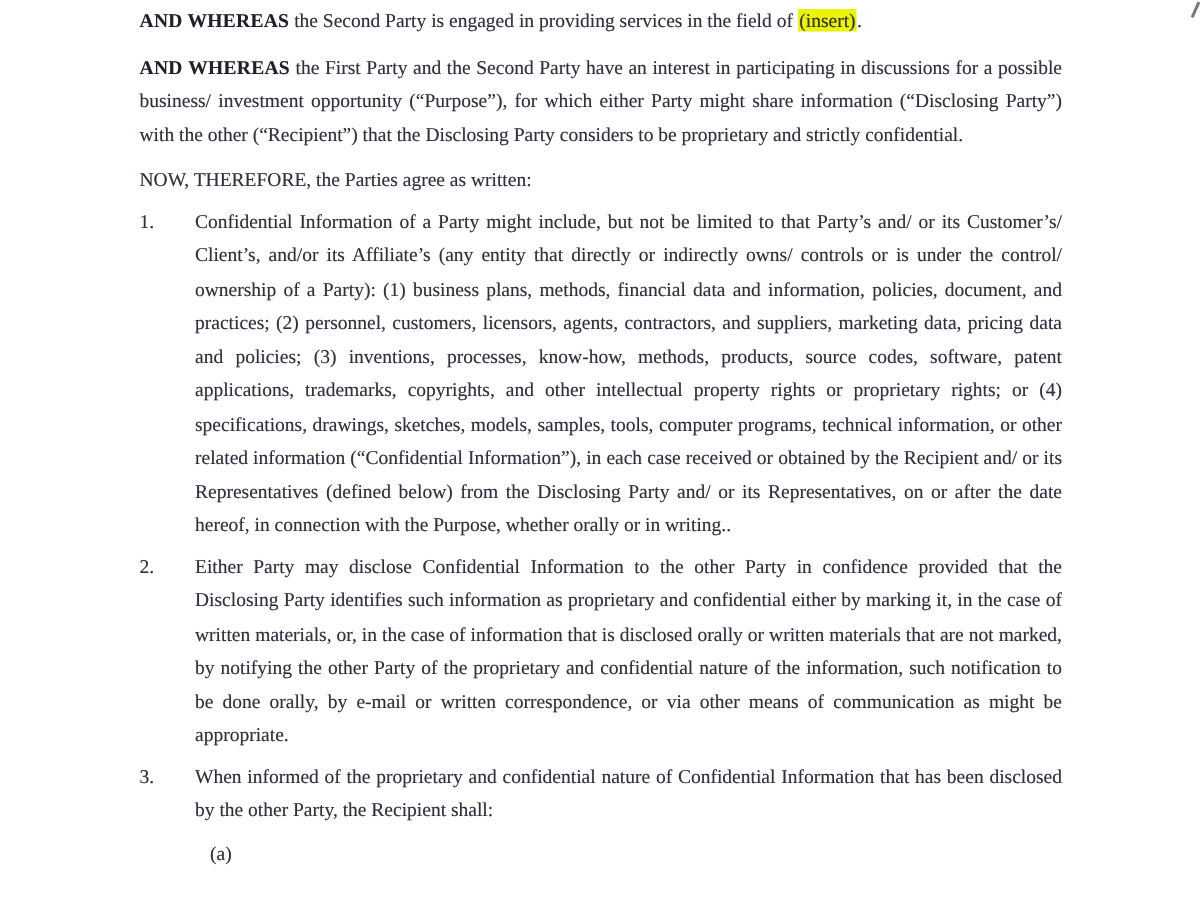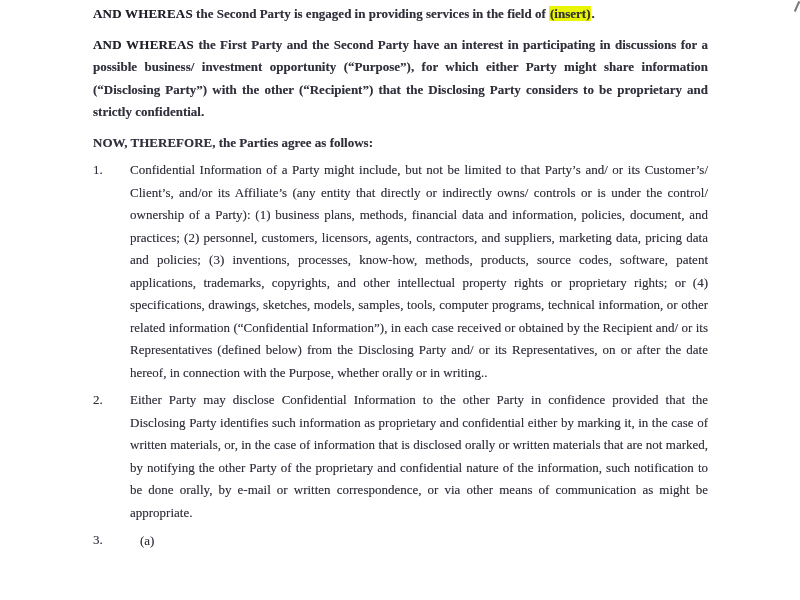--- a/index.html
+++ b/index.html
@@ -23,21 +23,20 @@
     box-sizing: border-box;
     padding: 3px 92px 0 93px;
     color: #31313d;
     font-size: 13px;
     line-height: 22.5px;
     text-shadow: 0 0 0.5px rgba(49,49,61,0.45);
   }
   .para {
     margin: 0 0 8px 0;
     text-align: justify;
-    font-weight: bold;
   }
   .para b {
     color: #20202a;
     letter-spacing: 0.2px;
   }
   .para-intro {
     margin: 0 0 5px 0;
   }
   mark {
     background: #eaf505;
@@ -81,31 +80,31 @@
 <body>
 
 <div class="page">
 
   <div class="corner-mark"></div>
 
   <p class="para"><b>AND WHEREAS</b><span> the Second Party is engaged in providing services in the field of </span><mark>(insert)</mark><span>.</span></p>
 
   <p class="para"><b>AND WHEREAS</b><span> the First Party and the Second Party have an interest in participating in discussions for a possible business/ investment opportunity (“Purpose”), for which either Party might share information (“Disclosing Party”) with the other (“Recipient”) that the Disclosing Party considers to be proprietary and strictly confidential.</span></p>
 
-  <p class="para para-intro"><span>NOW, THEREFORE, the Parties agree as follows:</span></p>
+  <p class="para para-intro"><span>NOW, THEREFORE, the Parties agree as written:</span></p>
 
   <div class="clause">
     <span class="num">1.</span><span>Confidential Information of a Party might include, but not be limited to that Party’s and/ or its Customer’s/ Client’s, and/or its Affiliate’s (any entity that directly or indirectly owns/ controls or is under the control/ ownership of a Party): (1) business plans, methods, financial data and information, policies, document, and practices; (2) personnel, customers, licensors, agents, contractors, and suppliers, marketing data, pricing data and policies; (3) inventions, processes, know-how, methods, products, source codes, software, patent applications, trademarks, copyrights, and other intellectual property rights or proprietary rights; or (4) specifications, drawings, sketches, models, samples, tools, computer programs, technical information, or other related information (“Confidential Information”), in each case received or obtained by the Recipient and/ or its Representatives (defined below) from the Disclosing Party and/ or its Representatives, on or after the date hereof, in connection with the Purpose, whether orally or in writing..</span>
   </div>
 
   <div class="clause">
     <span class="num">2.</span><span>Either Party may disclose Confidential Information to the other Party in confidence provided that the Disclosing Party identifies such information as proprietary and confidential either by marking it, in the case of written materials, or, in the case of information that is disclosed orally or written materials that are not marked, by notifying the other Party of the proprietary and confidential nature of the information, such notification to be done orally, by e-mail or written correspondence, or via other means of communication as might be appropriate.</span>
   </div>
 
   <div class="clause">
-    <span class="num">3.</span>
+    <span class="num">3.</span><span>When informed of the proprietary and confidential nature of Confidential Information that has been disclosed by the other Party, the Recipient shall:</span>
   </div>
 
   <div class="subclause">
     <span class="num">(a)</span>
   </div>
 
 </div>
 
 </body></html>

